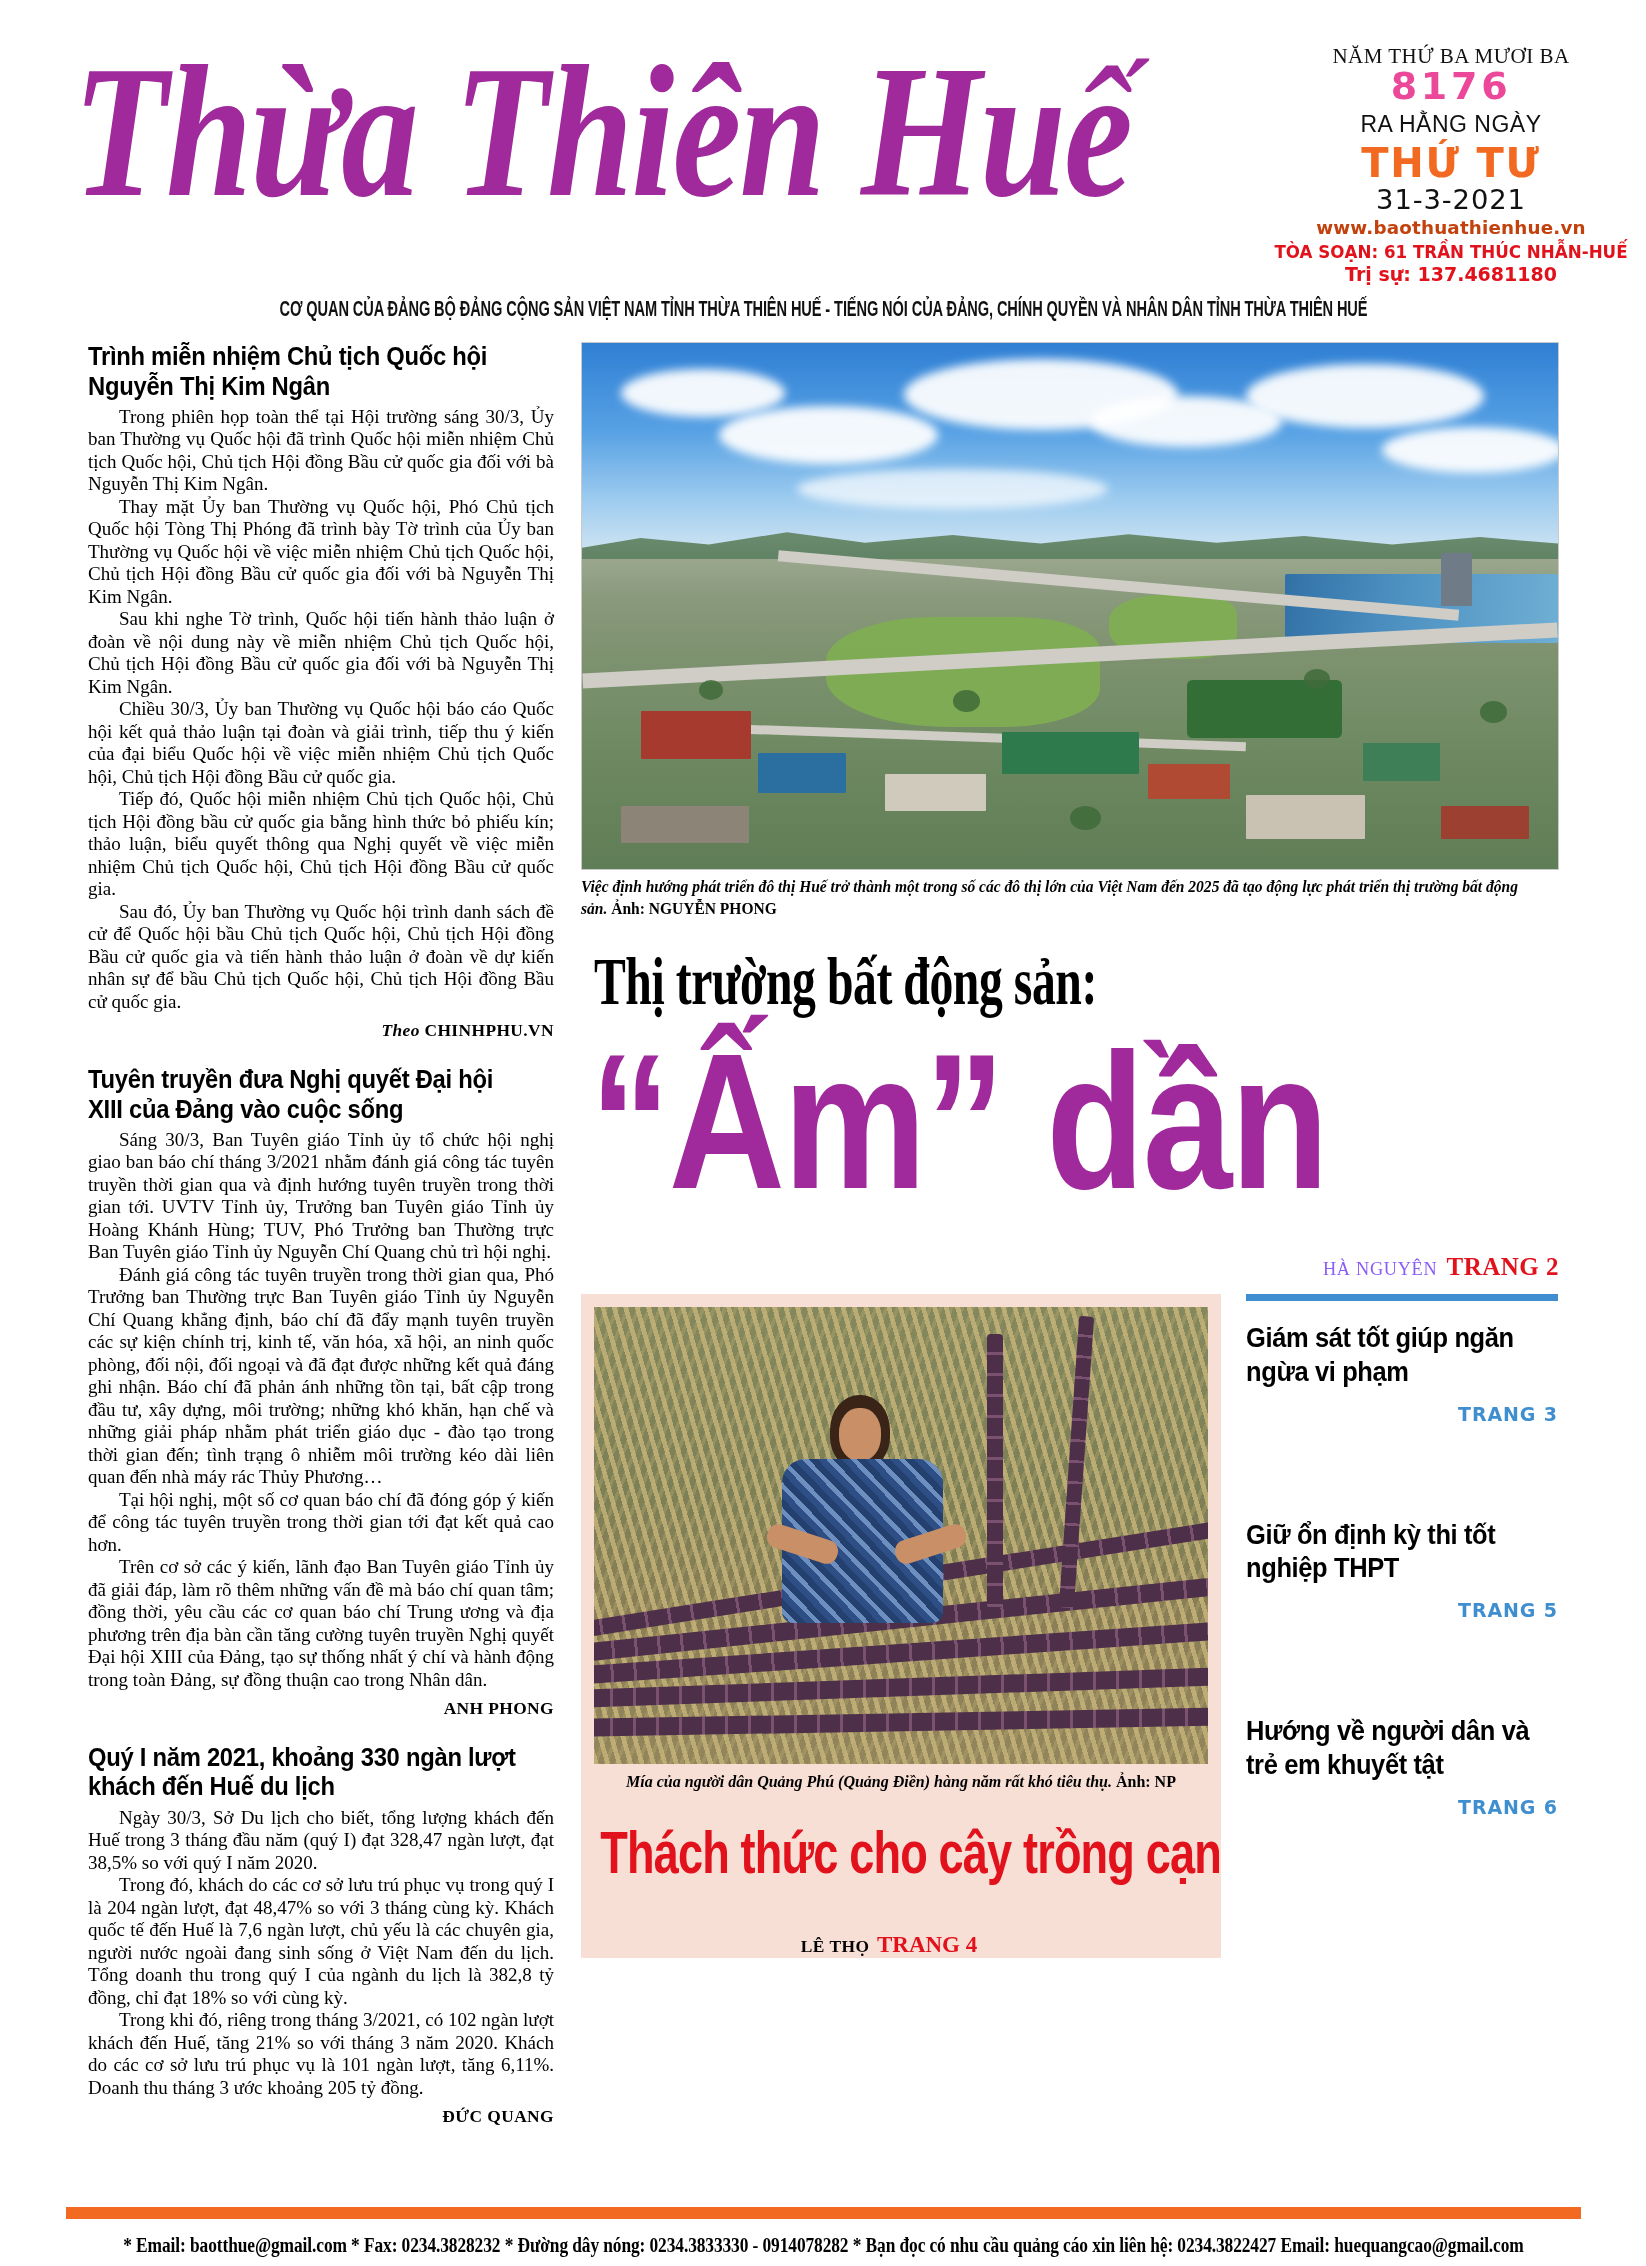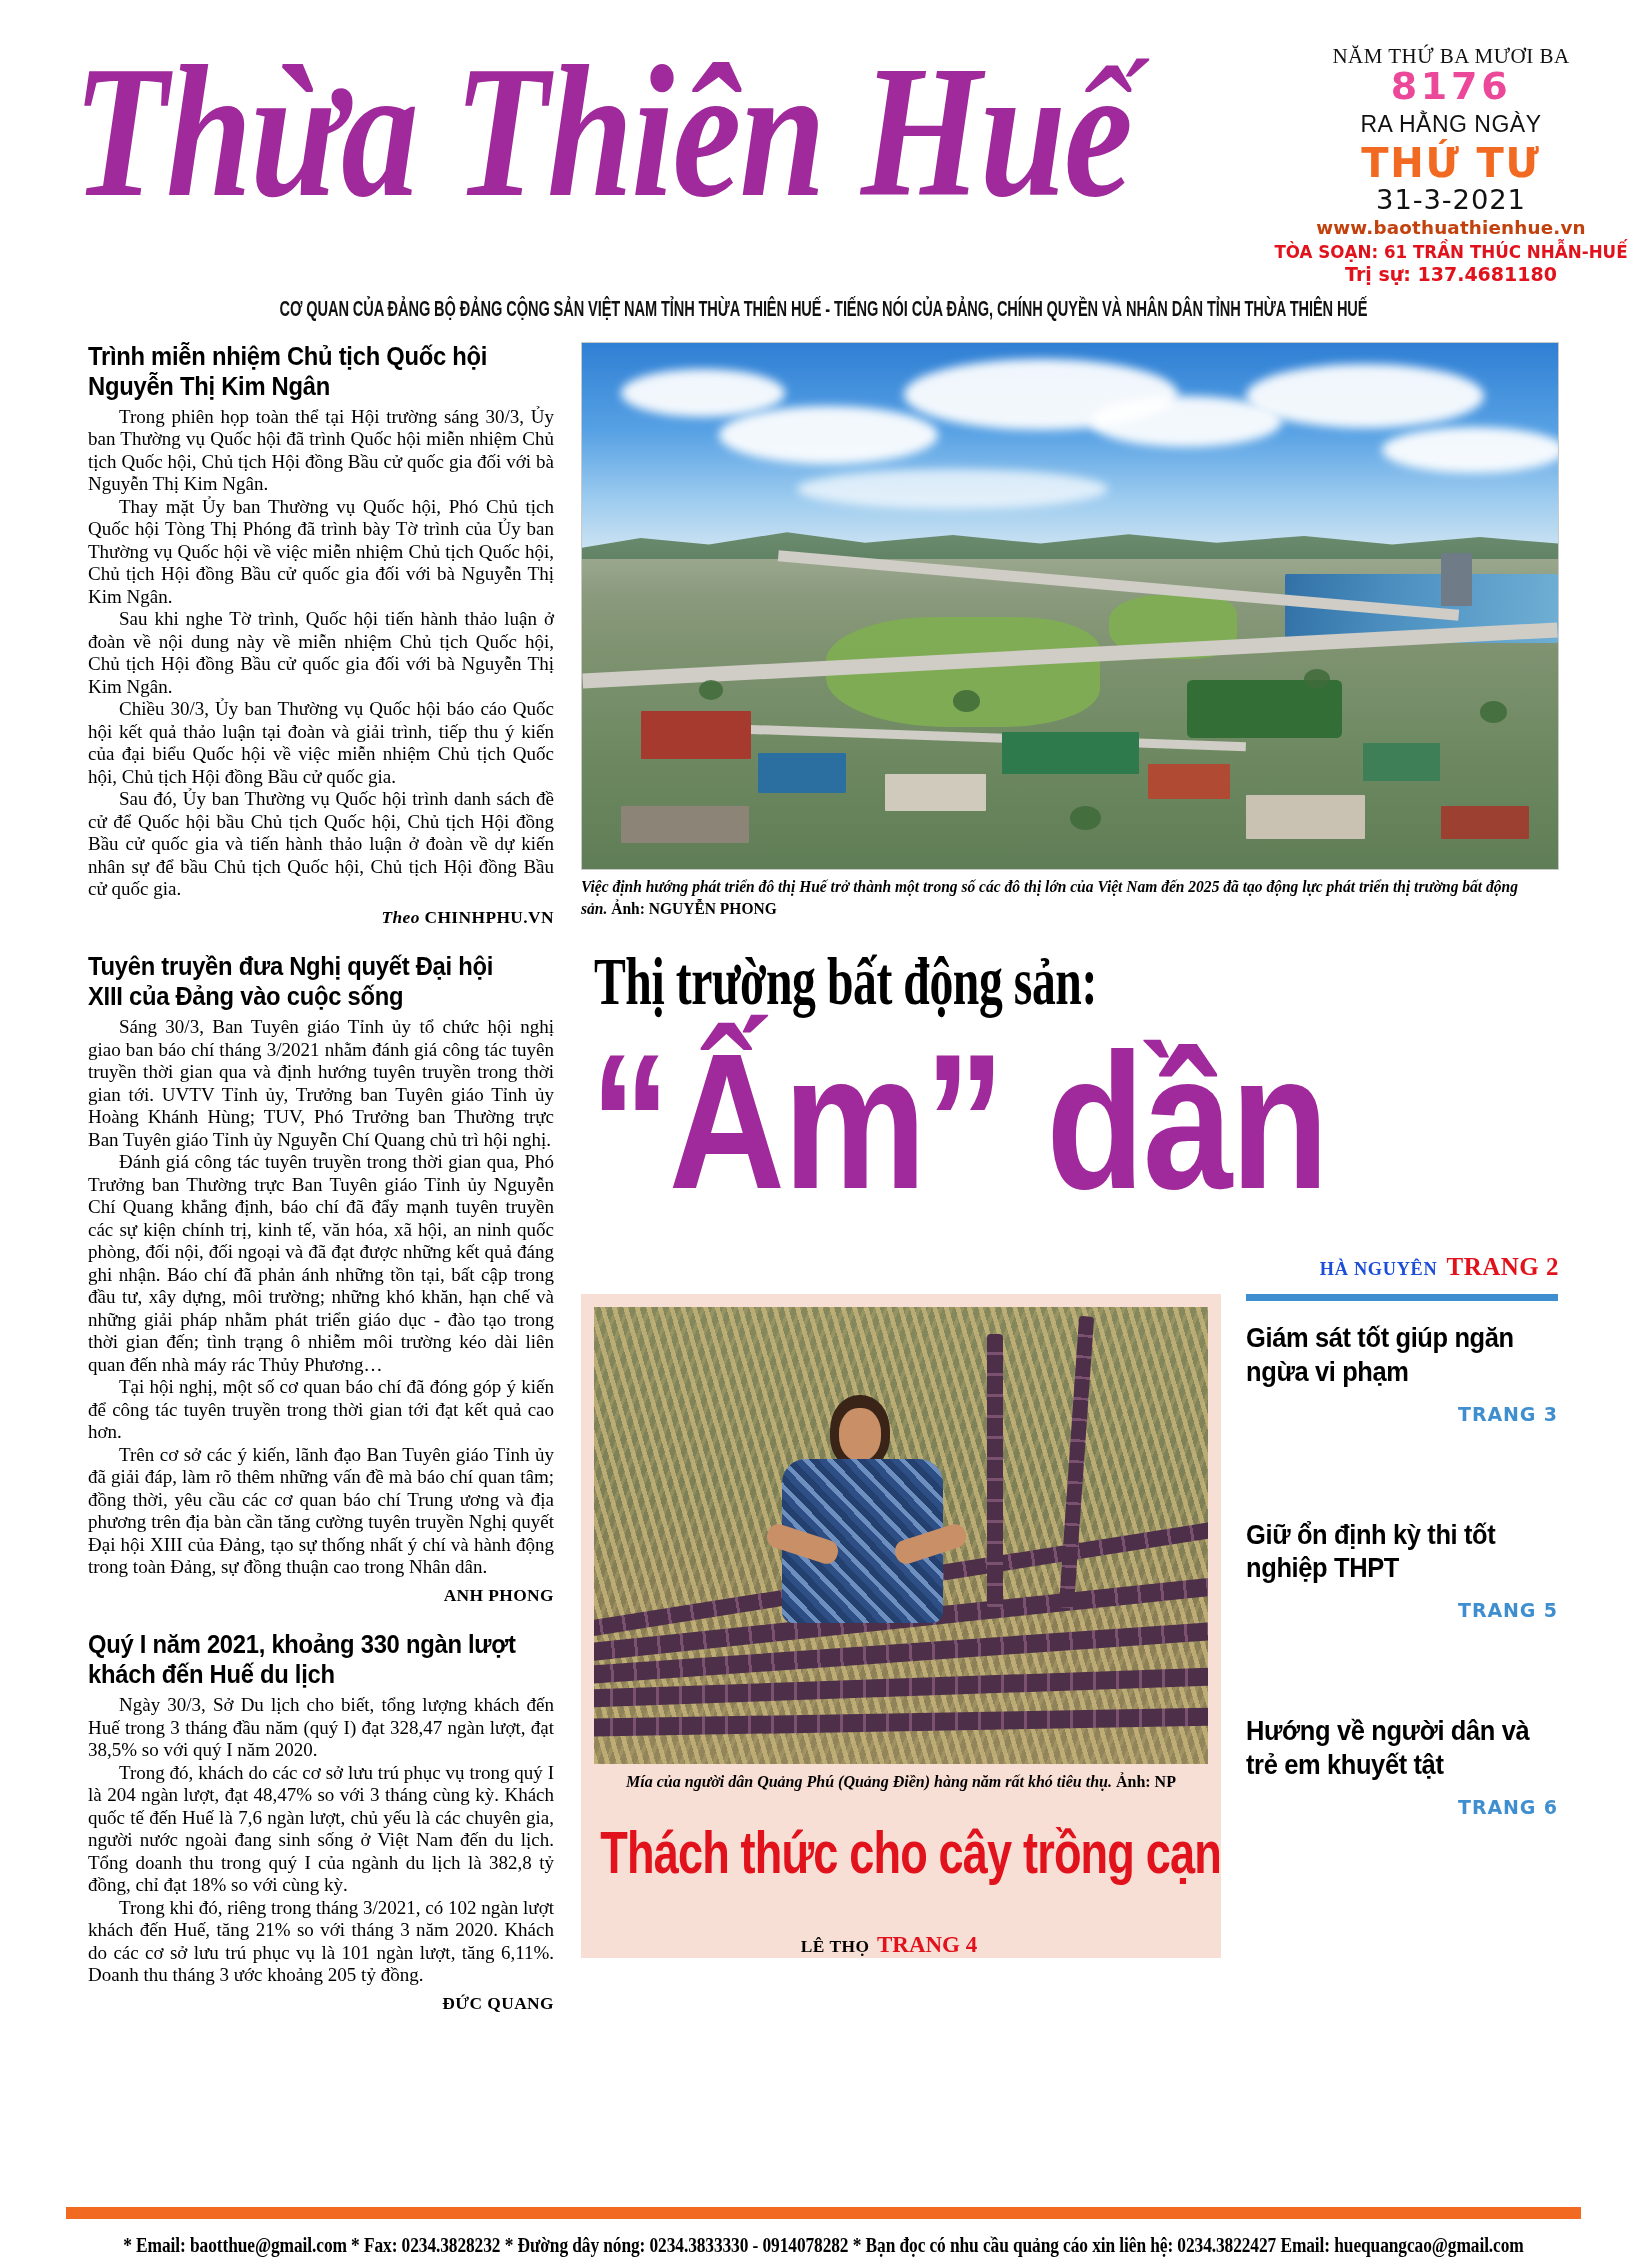--- a/index.html
+++ b/index.html
@@ -102,21 +102,21 @@
   .feature-title{
     font-family:"Liberation Sans",sans-serif;font-weight:700;
     font-size:161px;line-height:.96;color:#a02a9b;
     transform:scaleY(1.2);transform-origin:left top;
     margin-top:27.4px;margin-left:9.1px;letter-spacing:-1.8px;white-space:nowrap;
   }
   .feature-credit{
     text-align:right;margin-top:71px;width:978px;
     font-family:"Liberation Serif",serif;
   }
-  .feature-credit .who{font-weight:700;font-size:18.3px;letter-spacing:0.7px;color:#1d4ed8;}
+  .feature-credit .who{font-weight:400;font-size:18.3px;letter-spacing:0.7px;color:#8b5cf6;}
   .feature-credit .pg{font-weight:700;font-size:25px;color:#e1121c;margin-left:9.1px;letter-spacing:0.5px;}
 
   
   .lower{position:relative;margin-top:12.8px;width:978px;}
   .lower-left{position:absolute;left:0;top:0;width:640px;background:#f8dfd6;}
   .lower-right{position:absolute;left:665px;top:0;width:312px;}
 
   .photo-cane{position:relative;width:614px;height:457px;margin:12.8px auto 0;overflow:hidden;}
   .cane-bg{position:absolute;inset:0;background:linear-gradient(#7d8f63,#6d7d55 40%,#8a7b55 70%,#9a8a60);}
   .cane-leaves{position:absolute;inset:0;background:
@@ -193,20 +193,21 @@
 
     <div class="col-left">
 
       <div>
         <div class="art-head">Trình miễn nhiệm Chủ tịch Quốc hội Nguyễn Thị Kim Ngân</div>
         <div class="art-body">
           <p>Trong phiên họp toàn thể tại Hội trường sáng 30/3, Ủy ban Thường vụ Quốc hội đã trình Quốc hội miễn nhiệm Chủ tịch Quốc hội, Chủ tịch Hội đồng Bầu cử quốc gia đối với bà Nguyễn Thị Kim Ngân.</p>
           <p>Thay mặt Ủy ban Thường vụ Quốc hội, Phó Chủ tịch Quốc hội Tòng Thị Phóng đã trình bày Tờ trình của Ủy ban Thường vụ Quốc hội về việc miễn nhiệm Chủ tịch Quốc hội, Chủ tịch Hội đồng Bầu cử quốc gia đối với bà Nguyễn Thị Kim Ngân.</p>
           <p>Sau khi nghe Tờ trình, Quốc hội tiến hành thảo luận ở đoàn về nội dung này về miễn nhiệm Chủ tịch Quốc hội, Chủ tịch Hội đồng Bầu cử quốc gia đối với bà Nguyễn Thị Kim Ngân.</p>
           <p>Chiều 30/3, Ủy ban Thường vụ Quốc hội báo cáo Quốc hội kết quả thảo luận tại đoàn và giải trình, tiếp thu ý kiến của đại biểu Quốc hội về việc miễn nhiệm Chủ tịch Quốc hội, Chủ tịch Hội đồng Bầu cử quốc gia.</p>
+          <p>Tiếp đó, Quốc hội miễn nhiệm Chủ tịch Quốc hội, Chủ tịch Hội đồng bầu cử quốc gia bằng hình thức bỏ phiếu kín; thảo luận, biểu quyết thông qua Nghị quyết về việc miễn nhiệm Chủ tịch Quốc hội, Chủ tịch Hội đồng Bầu cử quốc gia.</p>
           <p>Sau đó, Ủy ban Thường vụ Quốc hội trình danh sách đề cử để Quốc hội bầu Chủ tịch Quốc hội, Chủ tịch Hội đồng Bầu cử quốc gia và tiến hành thảo luận ở đoàn về dự kiến nhân sự để bầu Chủ tịch Quốc hội, Chủ tịch Hội đồng Bầu cử quốc gia.</p>
         </div>
         <div class="byline"><span class="ital">Theo </span><span>CHINHPHU.VN</span></div>
       </div>
 
       <div class="art-gap"></div>
 
       <div>
         <div class="art-head">Tuyên truyền đưa Nghị quyết Đại hội XIII của Đảng vào cuộc sống</div>
         <div class="art-body">

